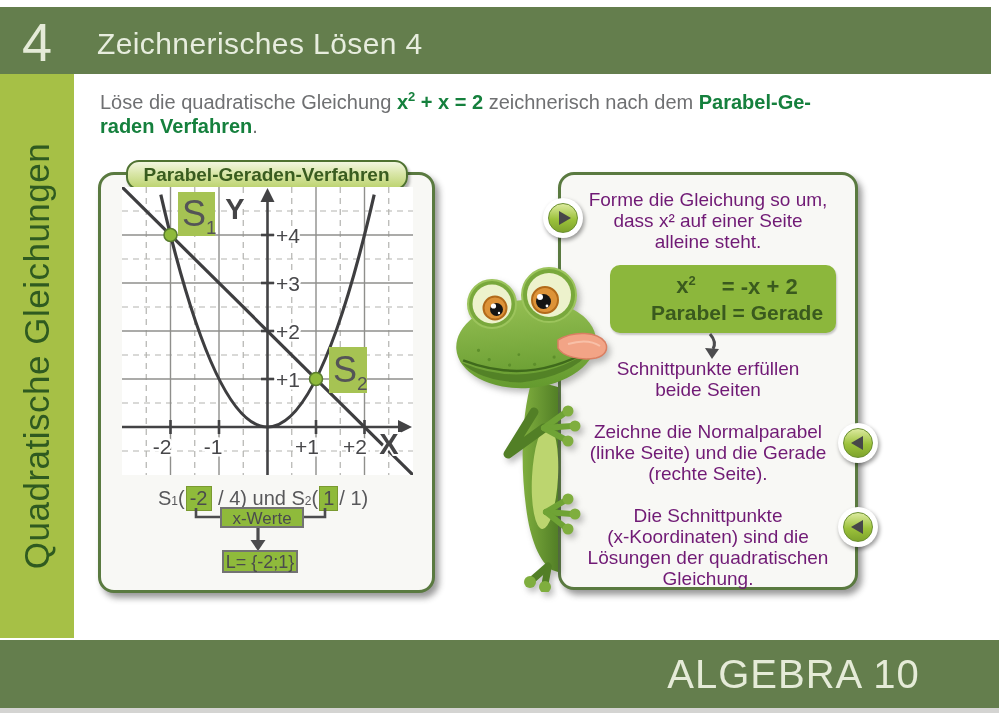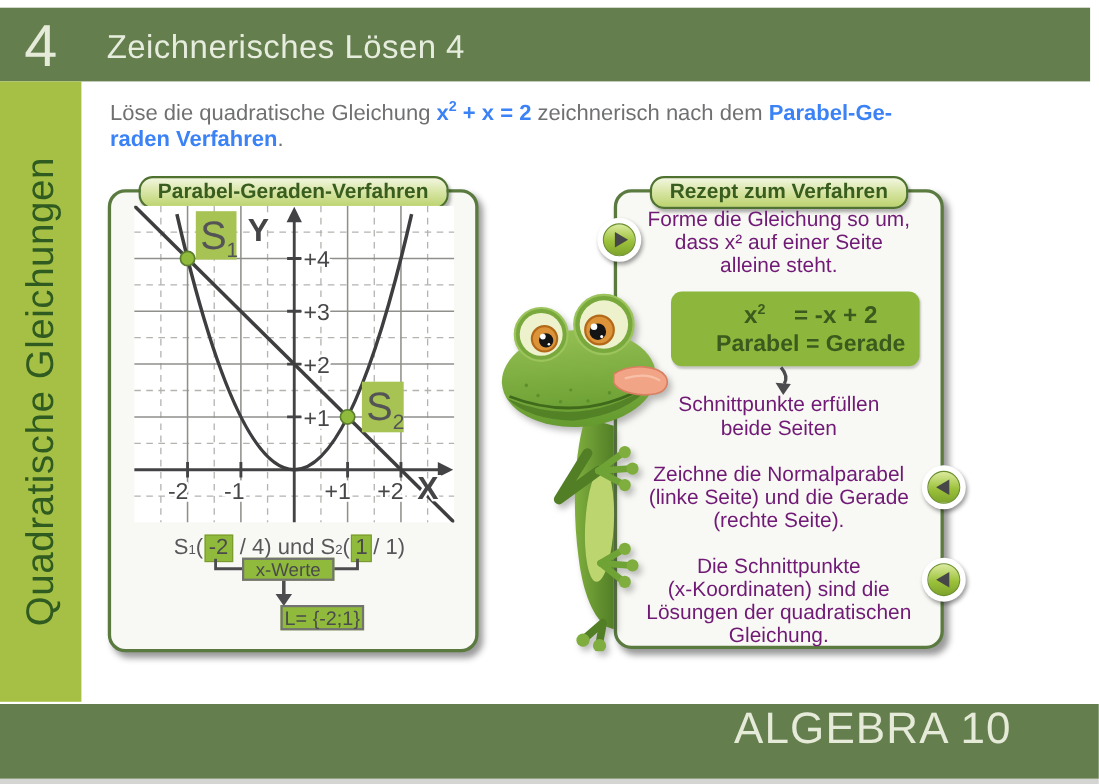--- a/index.html
+++ b/index.html
@@ -15,21 +15,21 @@
 
   
   .sidebar{position:absolute;left:0;top:74px;width:74px;height:564px;background:#a6c046;
            display:flex;align-items:center;justify-content:center;}
   .sidebar-text{transform:rotate(-90deg);white-space:nowrap;font-size:35px;font-weight:500;
                 color:#2f5a20;letter-spacing:.5px;}
 
   
   .intro{position:absolute;left:100px;top:85px;width:880px;font-size:20px;line-height:24px;
          color:#6f7072;}
-  .intro b{color:#3b82f6;font-weight:700;}
+  .intro b{color:#15803d;font-weight:700;}
   .intro sup{font-size:13px;}
 
   
   .panel{position:absolute;background:#f8f8f5;border:3px solid #5a7a40;border-radius:16px;
          box-shadow:4px 5px 6px rgba(30,30,30,.45);box-sizing:border-box;}
   .left-panel{left:98px;top:172px;width:337px;height:421px;padding-left:12px;}
   .right-panel{left:558px;top:172px;width:300px;height:418px;}
   .pill{position:absolute;left:50%;transform:translateX(-50%);top:-15px;white-space:nowrap;
         padding:2px 16px;background:linear-gradient(180deg,#f2f6df 0%,#d9e6a8 45%,#bcd36e 100%);
         border:2.5px solid #4f7231;border-radius:13px;font-size:19px;font-weight:700;
@@ -46,21 +46,21 @@
   
   .result-line{position:absolute;left:0;top:311px;width:331px;display:flex;align-items:baseline;
                padding-left:57px;font-size:20px;color:#58585a;box-sizing:border-box;}
   .result-line sub{font-size:12px;}
   .val-box{display:inline-block;background:#8fba3b;border:1px solid #7a9a30;padding:0 3px;
            margin:0 1px;color:#4b4b4d;}
   .ann-svg{position:absolute;left:0;top:325px;}
   .green-box{position:absolute;background:#8fba3b;border:2px solid #737373;color:#4b4b4d;
              text-align:center;box-sizing:border-box;}
   .xwerte{left:119px;top:332px;width:84px;height:21px;font-size:17px;line-height:19px;}
-  .lbox{left:121px;top:375px;width:76px;height:23px;font-size:18px;line-height:21px;margin-left:33px;}
+  .lbox{left:121px;top:375px;width:76px;height:23px;font-size:18px;line-height:21px;}
 
   
   .step{position:absolute;left:8px;right:8px;text-align:center;font-size:19px;line-height:21px;
         color:#701a75;white-space:pre-line;}
   .step1{top:14px;}.step2{top:183px;}.step3{top:246px;}.step4{top:330px;}
   .eqbox{position:absolute;left:49px;top:90px;width:198px;height:68px;background:#8cb73c;
          border-radius:10px;box-shadow:1px 2px 2px rgba(0,0,0,.2);display:flex;flex-direction:column;
          align-items:center;justify-content:center;color:#3a5a1e;font-weight:600;padding-left:28px;}
   .eqline1{display:flex;align-items:baseline;gap:26px;font-size:22px;}
   .eqline1 sup{font-size:13px;}
@@ -76,21 +76,21 @@
   .tri{width:0;height:0;}
   .tri-right{border-left:12px solid #474749;border-top:7px solid transparent;border-bottom:7px solid transparent;margin-left:3px;}
   .tri-left{border-right:12px solid #474749;border-top:7px solid transparent;border-bottom:7px solid transparent;margin-right:3px;}
 
   
   .frog{position:absolute;left:448px;top:262px;z-index:4;filter:drop-shadow(3px 4px 3px rgba(60,60,60,.35));}
 
   
   .bottombar{position:absolute;left:0;top:640px;width:999px;height:68px;background:#647e4d;}
   .footer-wrap{position:absolute;left:588px;top:640px;width:411px;height:68px;display:flex;
-               justify-content:center;}
+               align-items:center;justify-content:center;}
   .footer-text{font-size:40px;font-weight:500;color:#e5ebd8;letter-spacing:1px;}
   .bottom-strip{position:absolute;left:0;top:708px;width:999px;height:5px;background:#d4d4d2;}
 </style>
 </head>
 <body>
 
 <div class="stage">
 
   <div class="topbar">
     <div class="lesson-number">4</div>
@@ -199,21 +199,20 @@
     <svg class="ann-svg" width="331" height="90" viewBox="0 0 331 90">
       <path d="M95,8 V17 H119 M224,8 V17 H201" fill="none" stroke="#4c4c4e" stroke-width="2.6"></path>
       <line x1="157" y1="27" x2="157" y2="42" stroke="#4c4c4e" stroke-width="3.2"></line>
       <polygon points="157,51 149.5,40 164.5,40" fill="#4c4c4e"></polygon>
     </svg>
     <div class="green-box xwerte">x-Werte</div>
     <div class="green-box lbox">L= {-2;1}</div>
   </div>
 
   <div class="panel right-panel">
-    <div class="pill">Rezept zum Verfahren</div>
     <div class="step step1">Forme die Gleichung so um,
 dass x² auf einer Seite
 alleine steht.</div>
     <div class="eqbox">
       <div class="eqline1">
         <span><span>x</span><sup>2</sup></span>
         <span>= -x + 2</span>
       </div>
       <div class="eqline2">Parabel = Gerade</div>
     </div>

